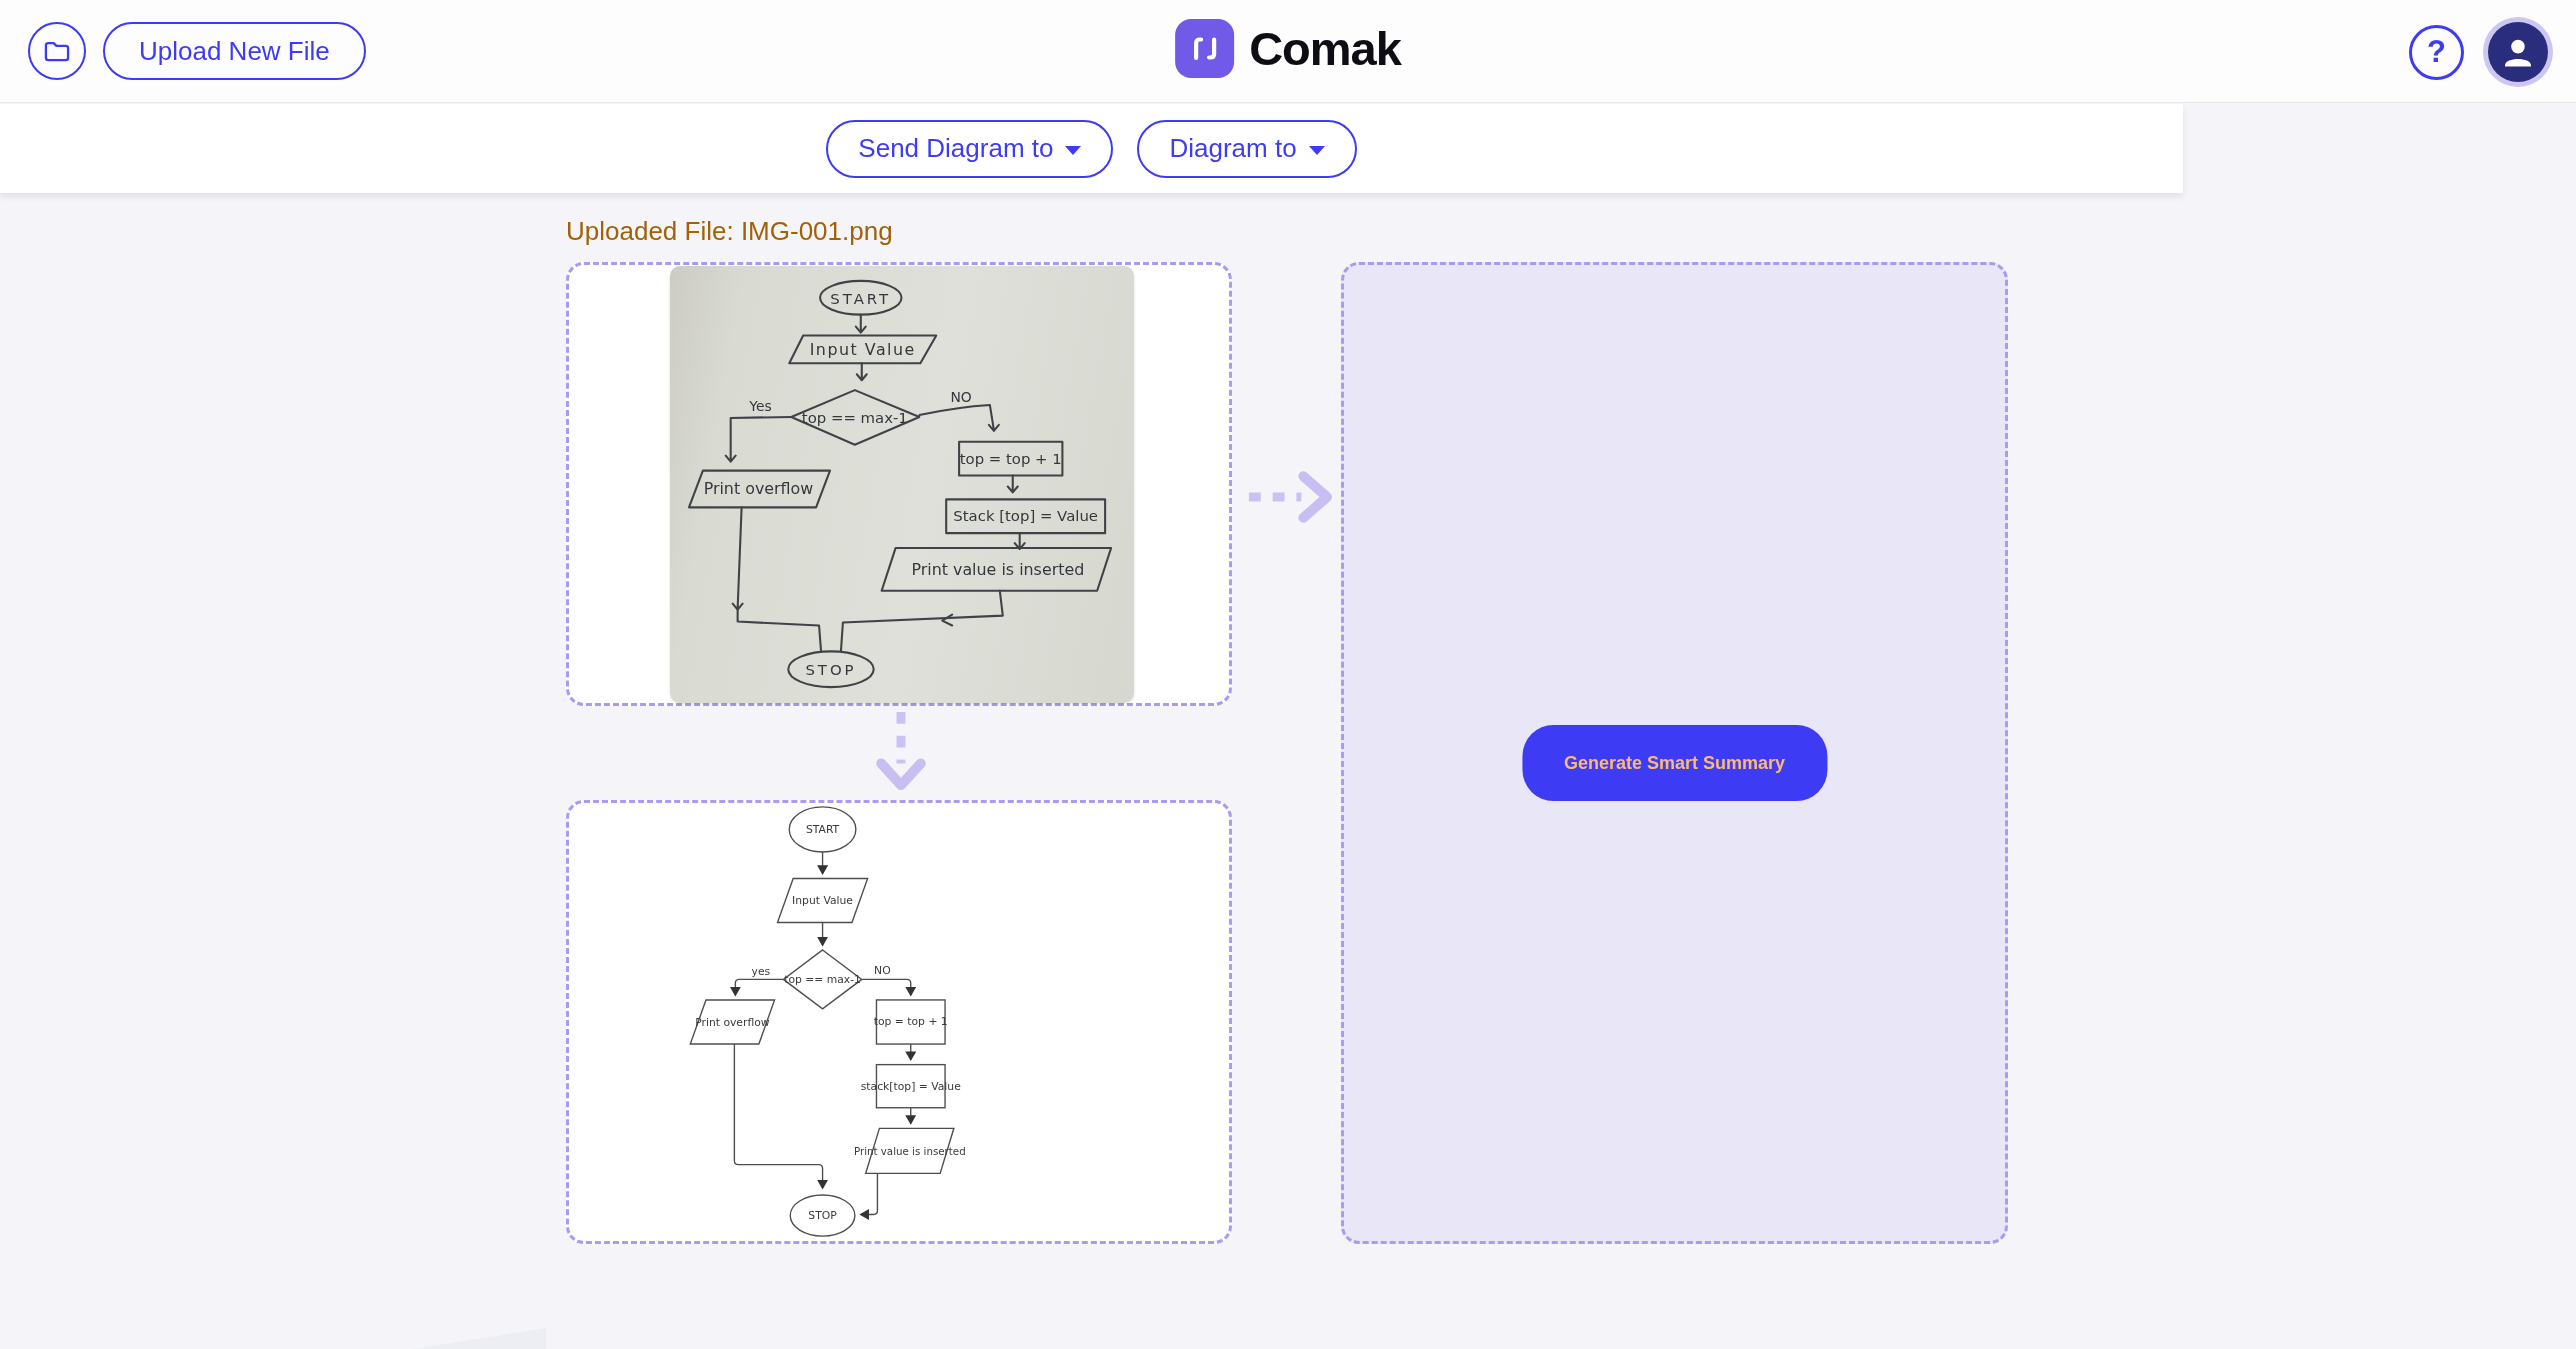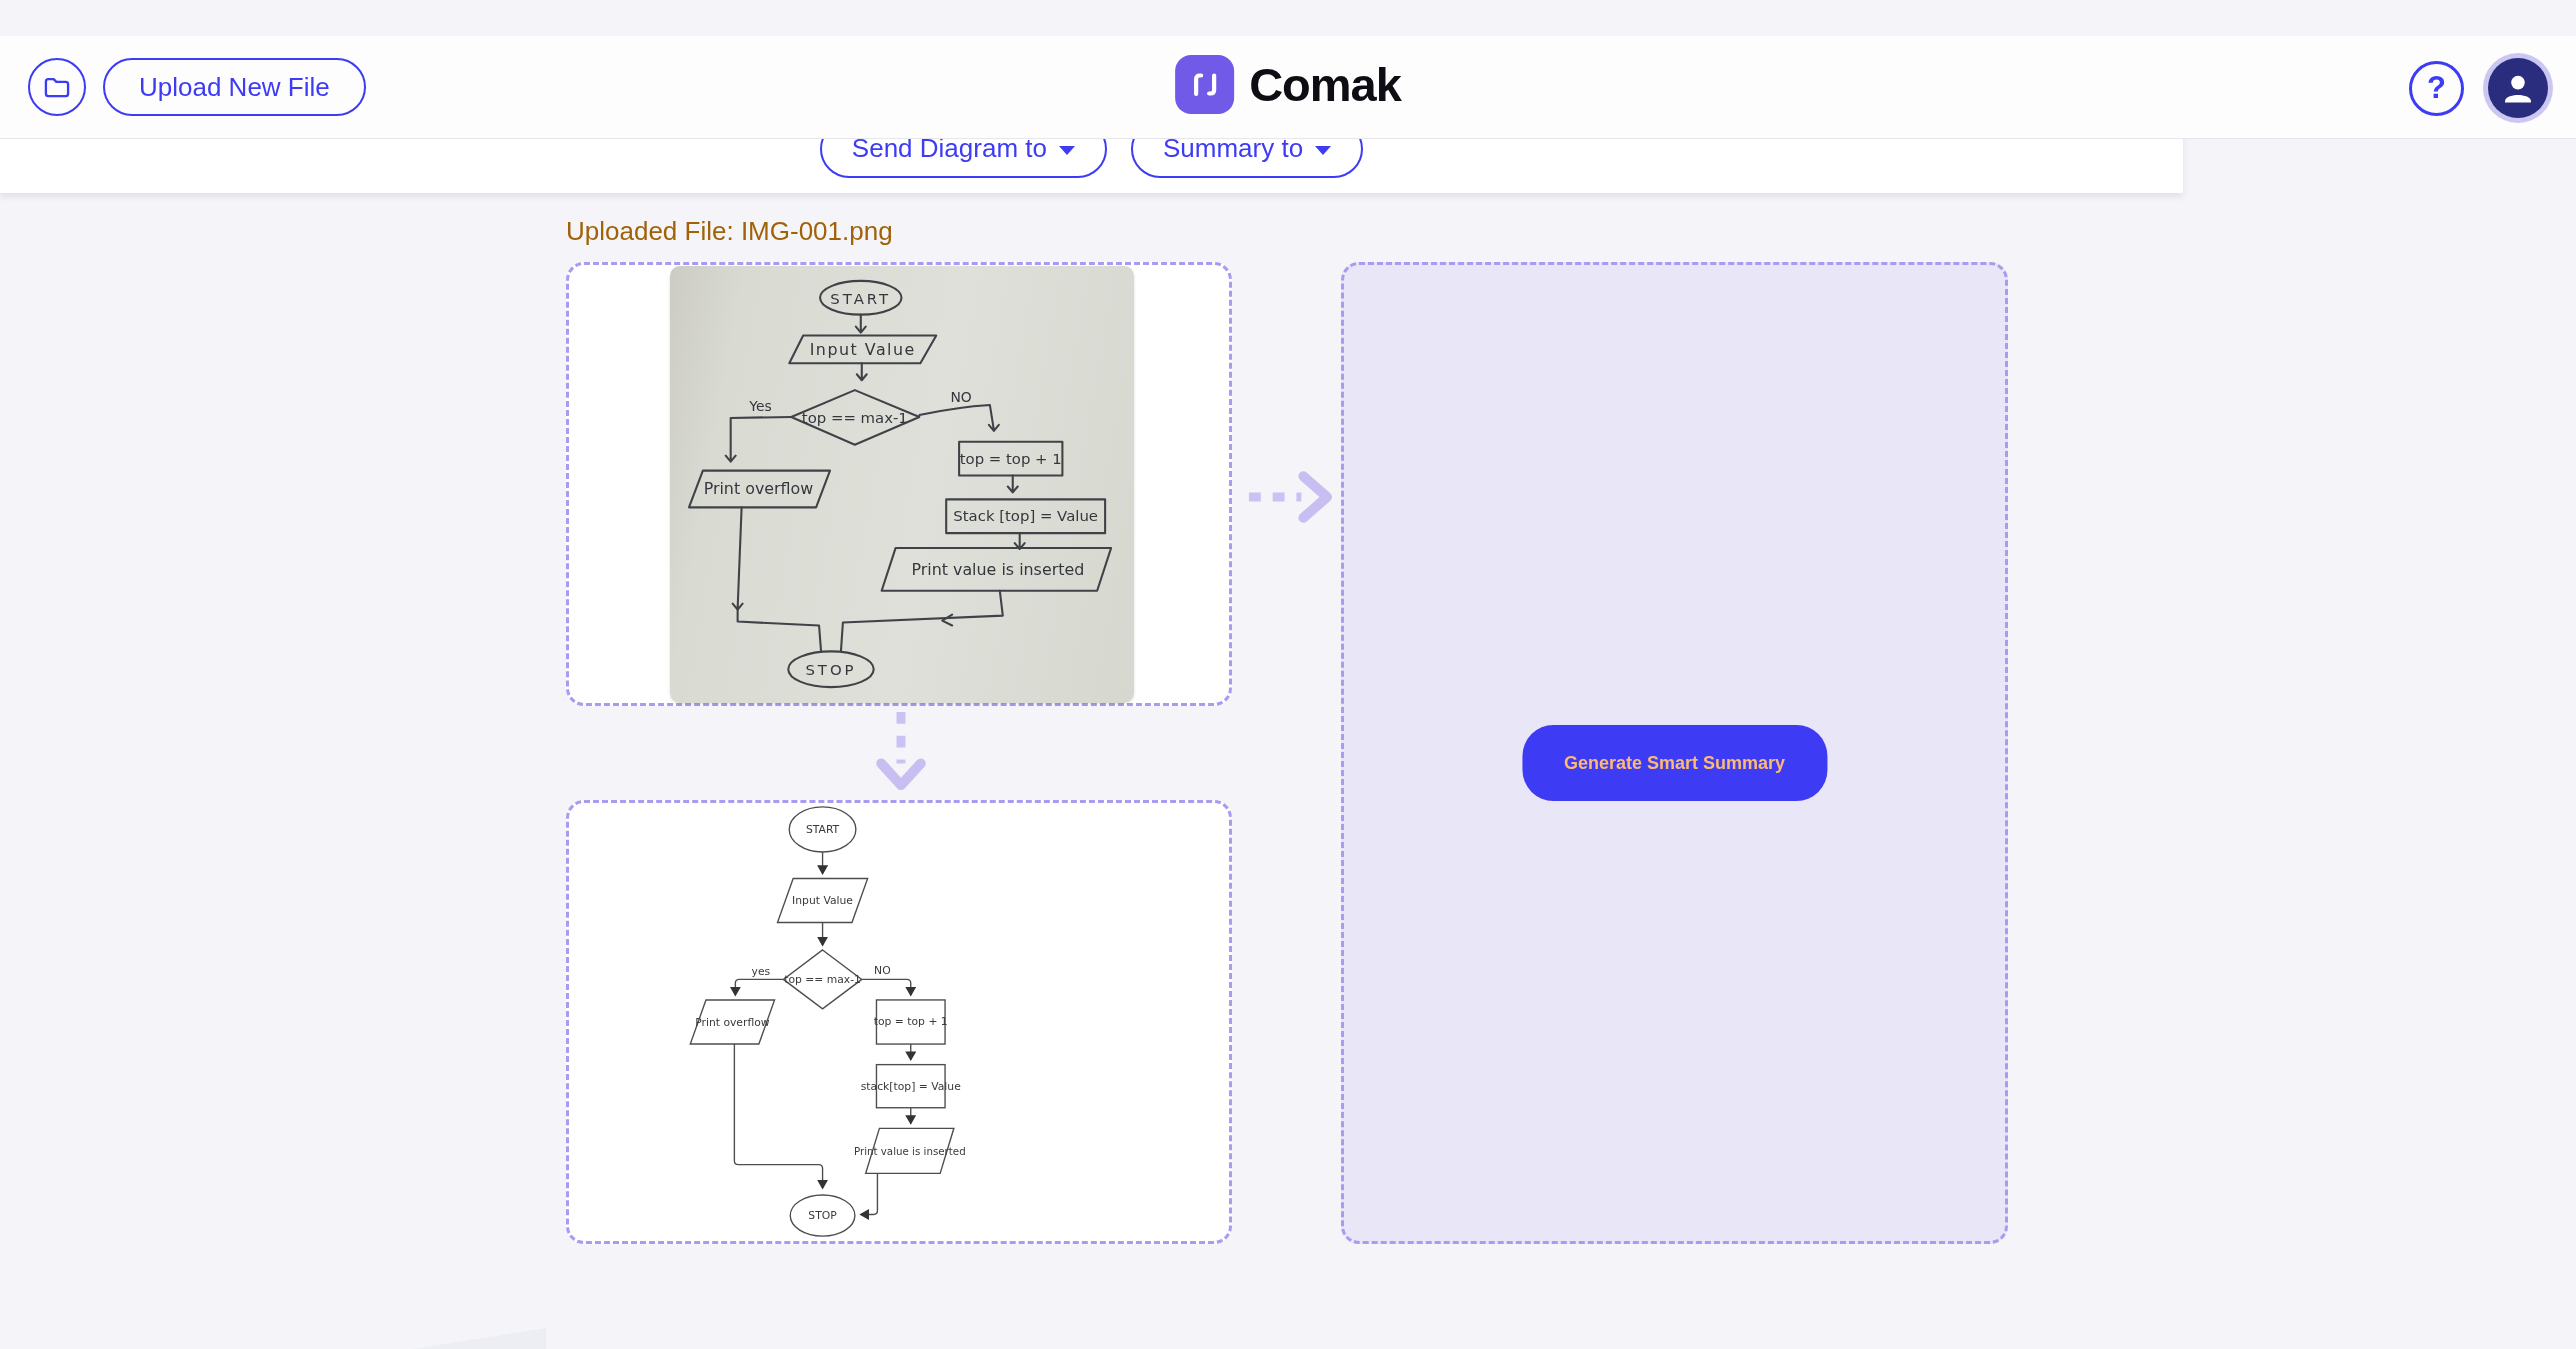--- a/index.html
+++ b/index.html
@@ -15,21 +15,21 @@
   *{box-sizing:border-box;margin:0;padding:0;}
   html,body{width:2576px;height:1350px;overflow:hidden;}
   body{
     font-family:"Liberation Sans","DejaVu Sans",sans-serif;
     background:var(--page-bg);
     position:relative;
   }
   
   .header{
     position:absolute;left:0;top:0;width:2576px;height:103px;
-    background:#fdfdfe;border-bottom:1px solid #e6e6eb;z-index:5;margin-top:36px;
+    background:#fdfdfe;border-bottom:1px solid #e6e6eb;z-index:5;
   }
   .icon-circle-btn{
     position:absolute;display:flex;align-items:center;justify-content:center;
     border:2.5px solid var(--accent);border-radius:50%;background:transparent;
     color:var(--accent);cursor:pointer;
   }
   .folder-btn{left:28px;top:22px;width:58px;height:58px;}
   .pill-btn{
     display:inline-flex;align-items:center;justify-content:center;
     height:58px;border:2.5px solid var(--accent);border-radius:29px;
@@ -139,21 +139,21 @@
     </div>
   </div>
 </div>
 
 <div class="toolbar">
   <button class="pill-btn">
     <span>Send Diagram to</span>
     <span class="caret-down"></span>
   </button>
   <button class="pill-btn">
-    <span>Summary to</span>
+    <span>Diagram to</span>
     <span class="caret-down"></span>
   </button>
 </div>
 
 <div class="file-label">Uploaded File: IMG-001.png</div>
 
 <div class="panel panel-sketch"></div>
 <div class="photo">
   <svg viewBox="0 0 467 440">
     <g fill="none" stroke="#3f4348" stroke-width="2.1" stroke-linecap="round" stroke-linejoin="round">

